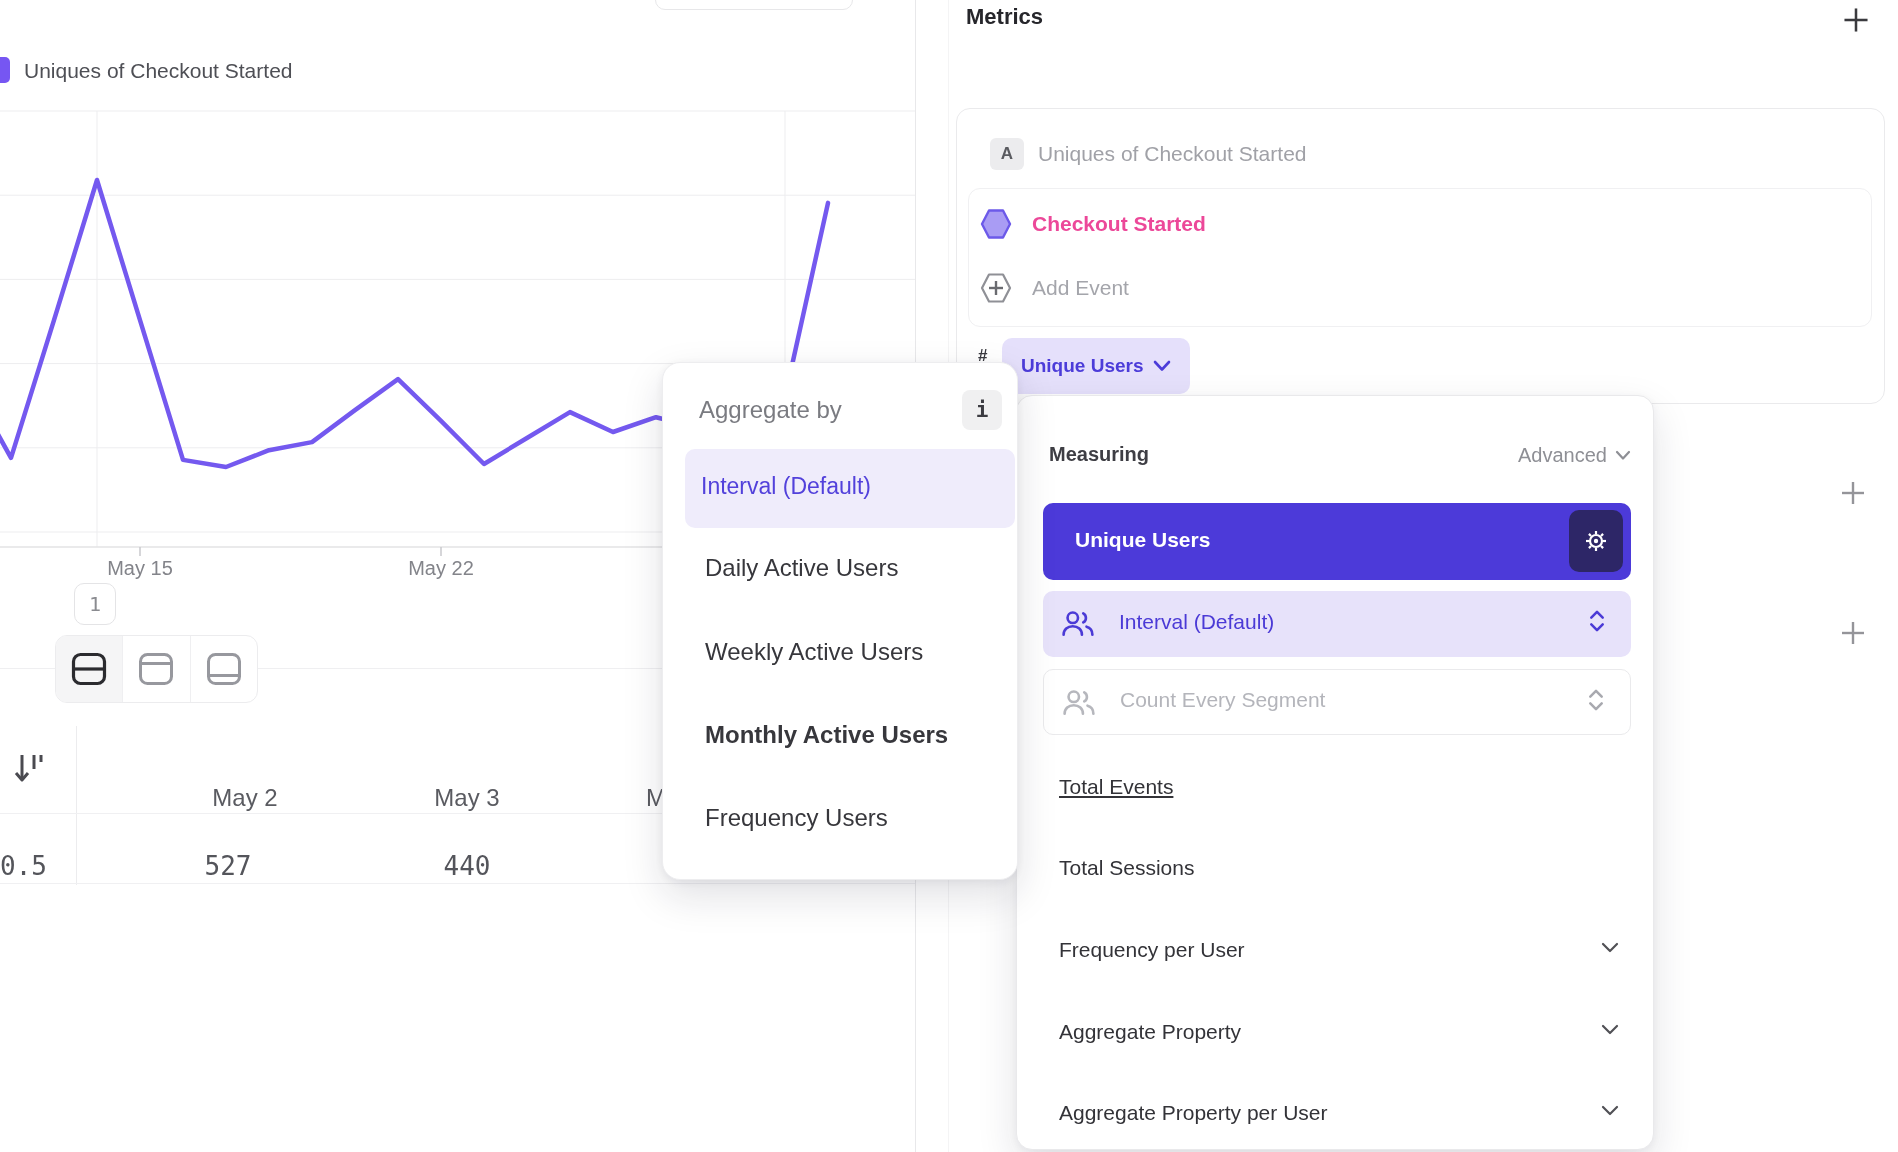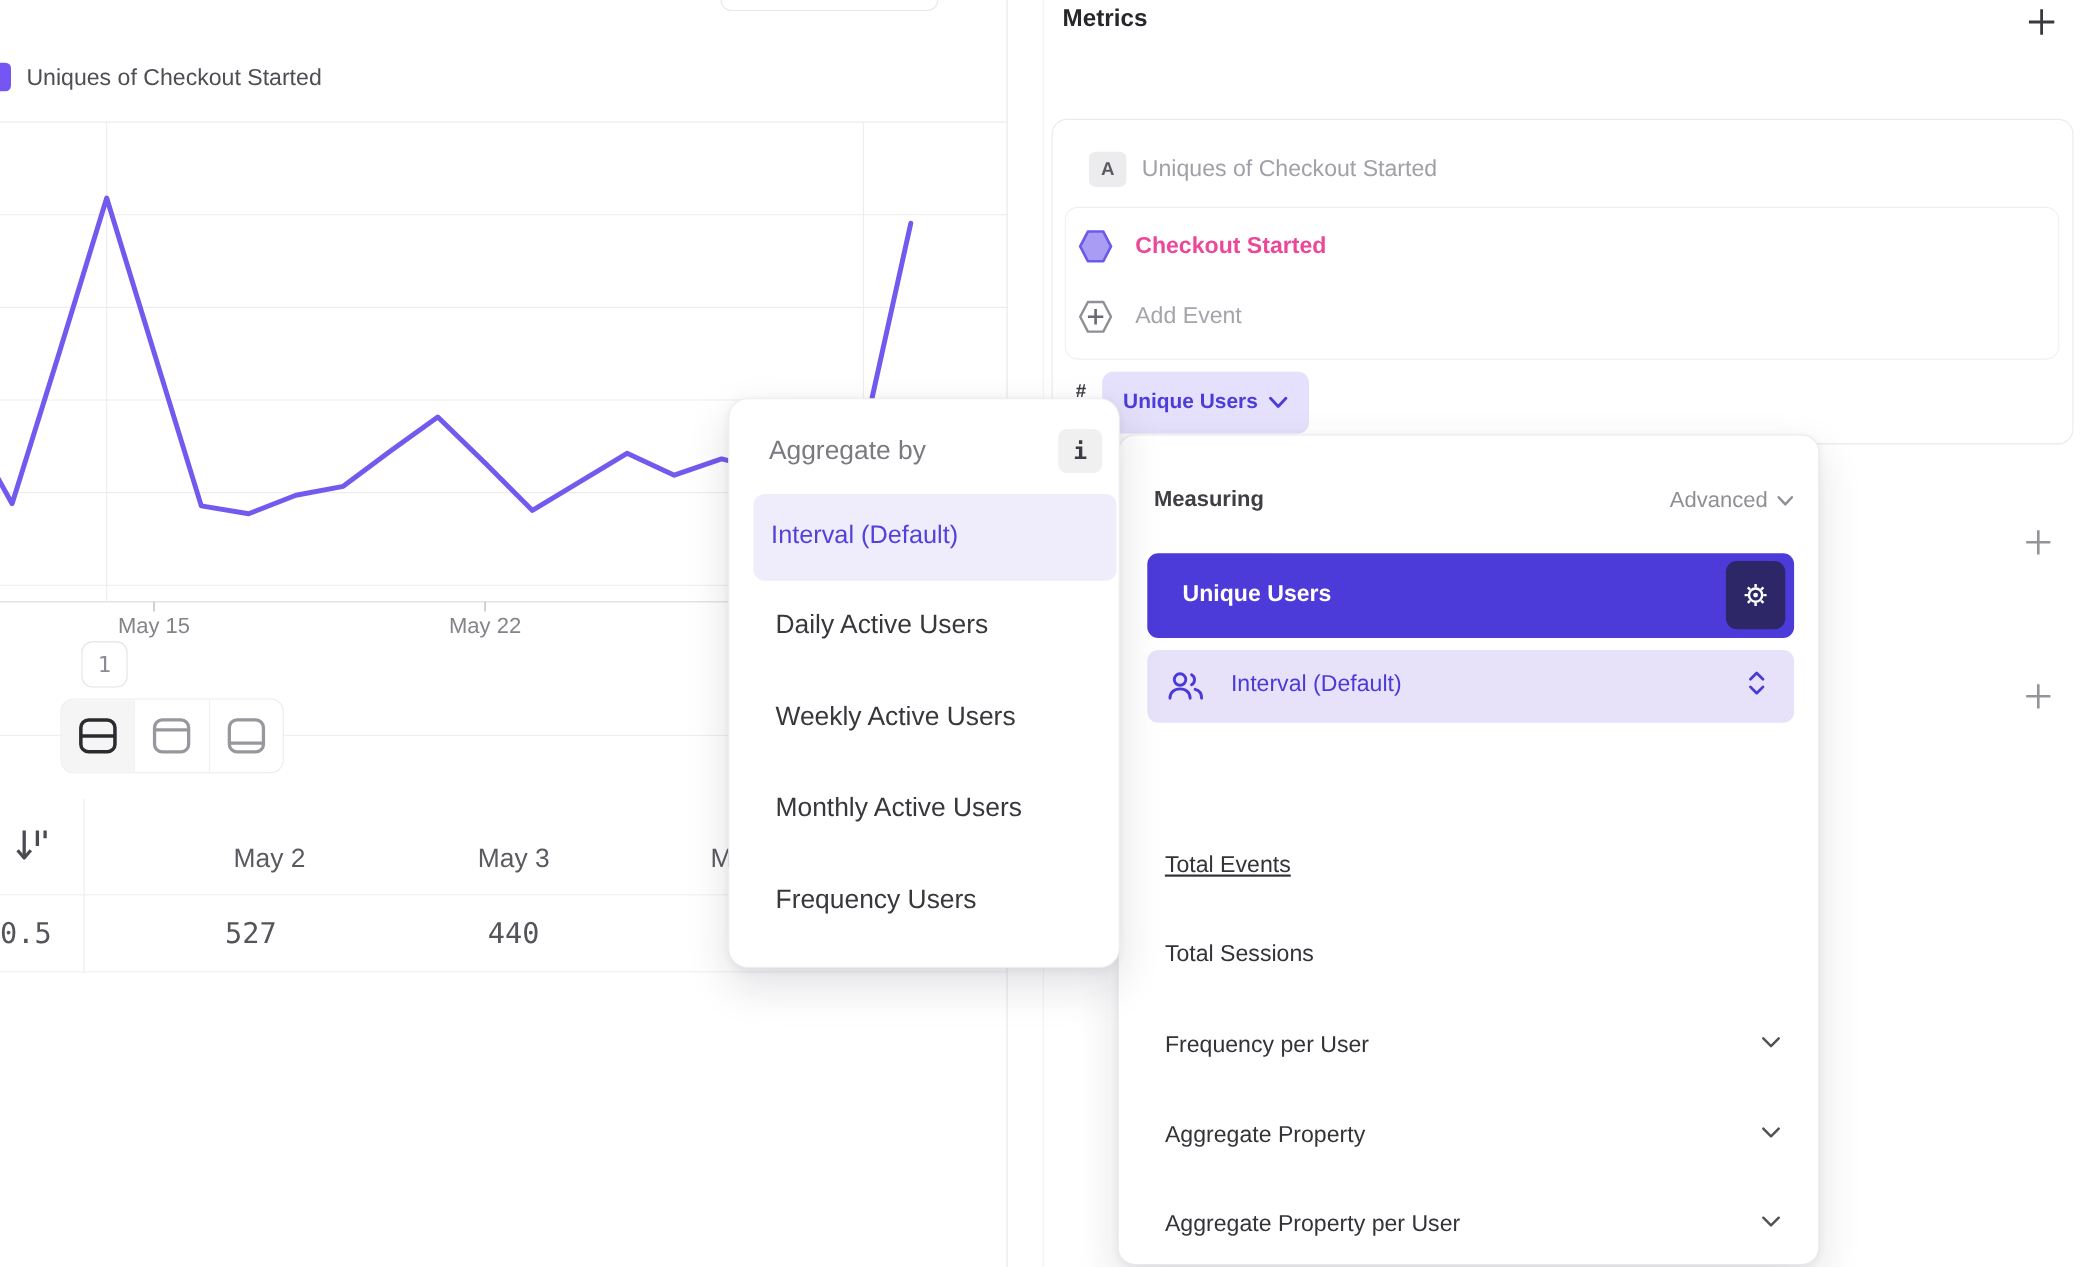--- a/index.html
+++ b/index.html
@@ -26,21 +26,21 @@
   .toggle-seg{flex:1;display:flex;align-items:center;justify-content:center;border-right:1px solid #EFEFF1;}
   .toggle-seg:last-child{border-right:none;}
   .toggle-seg.sel{background:#F5F5F6;border-radius:11px 0 0 11px;}
 
   
   #table-col-sep{left:76px;top:726px;width:1px;height:159px;background:#ECECEE;}
   #table-header-border{left:0;top:813px;width:915px;height:1px;background:#F0F0F2;}
   #table-row-border{left:0;top:883px;width:915px;height:1px;background:#F0F0F2;}
   #sort-icon{left:14px;top:750px;}
   .th{top:766px;height:30px;font-size:24px;color:#5A5B61;}
-  .th,.td{display:flex;align-items:center;justify-content:center;position:absolute;}
+  .th,.td{display:flex;align-items:center;justify-content:center;position:absolute;margin-top:17px;}
   #th-0{left:155px;width:180px;}
   #th-1{left:377px;width:180px;}
   #th-2{left:646px;width:160px;justify-content:flex-start;}
   .td{top:832px;height:34px;font-family:"DejaVu Sans Mono",monospace;font-size:26px;color:#54555B;}
   #td-label{left:0px;width:58px;justify-content:flex-start;}
   #td-0{left:138px;width:180px;text-align:center;}
   #td-1{left:377px;width:180px;}
 
   
   #metrics-title{left:966px;top:4px;font-size:22px;font-weight:bold;color:#26262B;}
@@ -67,21 +67,21 @@
   #agg-popup{left:662px;top:362px;width:354px;height:516px;background:#fff;border:1px solid #EDEDEF;
              border-radius:18px;z-index:7;
              box-shadow:0 16px 40px rgba(25,25,50,0.13),0 2px 8px rgba(25,25,50,0.06);}
   #agg-title{left:36px;top:33px;font-size:24px;color:#7A7B81;position:absolute;}
   #agg-info{left:299px;top:27px;width:40px;height:40px;background:#F0F0F1;border-radius:8px;position:absolute;
             display:flex;align-items:center;justify-content:center;
             font-family:"DejaVu Sans Mono",monospace;font-size:21px;font-weight:bold;color:#3C3C42;}
   #agg-selected{left:22px;top:86px;width:330px;height:79px;background:#EFECFB;border-radius:10px;position:absolute;}
   #agg-selected span{position:absolute;left:16px;top:24px;font-size:23px;color:#5241DB;}
   .agg-item{position:absolute;left:42px;height:30px;font-size:24px;color:#37373C;display:flex;align-items:center;}
-  #agg-item-1{top:190px;} #agg-item-2{top:274px;} #agg-item-3{top:357px;} #agg-item-4{top:440px;}
+  #agg-item-1{top:190px;} #agg-item-2{top:274px;} #agg-item-3{top:357px;font-weight:bold;} #agg-item-4{top:440px;}
 
   
   #meas-popup{left:1016px;top:395px;width:636px;height:753px;background:#fff;border:1px solid #E9E9EB;
               border-radius:16px;z-index:6;
               box-shadow:0 16px 40px rgba(25,25,50,0.12),0 2px 8px rgba(25,25,50,0.05);}
   #meas-popup .in{position:absolute;}
   #meas-title{left:32px;top:47px;font-size:20px;font-weight:bold;color:#3E3E44;}
   #meas-advanced{right:46px;top:48px;font-size:20px;color:#8E8F95;}
   #meas-adv-chev{right:22px;top:54px;}
   #meas-primary{left:26px;top:107px;width:588px;height:77px;background:#4C3AD9;border-radius:10px;}
@@ -247,20 +247,35 @@
           <path d="M19.5 12.8c2.8.7 4.5 2.8 4.5 6.2"></path>
         </g>
       </svg>
       <span class="row-label">Interval (Default)</span>
       <svg class="row-unfold" width="16" height="24" viewBox="0 0 14 20">
         <polyline points="2,7 7,2 12,7" fill="none" stroke="#4B3AD6" stroke-width="2.2" stroke-linecap="round" stroke-linejoin="round"></polyline>
         <polyline points="2,13 7,18 12,13" fill="none" stroke="#4B3AD6" stroke-width="2.2" stroke-linecap="round" stroke-linejoin="round"></polyline>
       </svg>
     </div>
 
+    <div class="in" id="meas-segment">
+      <svg class="row-icon" width="34" height="28" viewBox="0 0 26 20">
+        <g stroke="#B6B7BD" stroke-width="2" fill="none" stroke-linecap="round">
+          <circle cx="9" cy="6" r="4"></circle>
+          <path d="M2 19c0-4 3-6.5 7-6.5s7 2.5 7 6.5"></path>
+          <path d="M17 2.6a4 4 0 0 1 0 7"></path>
+          <path d="M19.5 12.8c2.8.7 4.5 2.8 4.5 6.2"></path>
+        </g>
+      </svg>
+      <span class="row-label">Count Every Segment</span>
+      <svg class="row-unfold" width="16" height="24" viewBox="0 0 14 20">
+        <polyline points="2,7 7,2 12,7" fill="none" stroke="#A8A9AF" stroke-width="2.2" stroke-linecap="round" stroke-linejoin="round"></polyline>
+        <polyline points="2,13 7,18 12,13" fill="none" stroke="#A8A9AF" stroke-width="2.2" stroke-linecap="round" stroke-linejoin="round"></polyline>
+      </svg>
+    </div>
 
     <div class="meas-item" id="mi-0">Total Events</div>
     <div class="meas-item" id="mi-1">Total Sessions</div>
     <div class="meas-item" id="mi-2">Frequency per User</div>
     <div class="meas-item" id="mi-3">Aggregate Property</div>
     <div class="meas-item" id="mi-4">Aggregate Property per User</div>
     <svg class="item-chev" id="chev-2" width="18" height="12" viewBox="0 0 18 12">
       <polyline points="2,2 9,9 16,2" fill="none" stroke="#515156" stroke-width="2.2" stroke-linecap="round" stroke-linejoin="round"></polyline>
     </svg>
     <svg class="item-chev" id="chev-3" width="18" height="12" viewBox="0 0 18 12">

